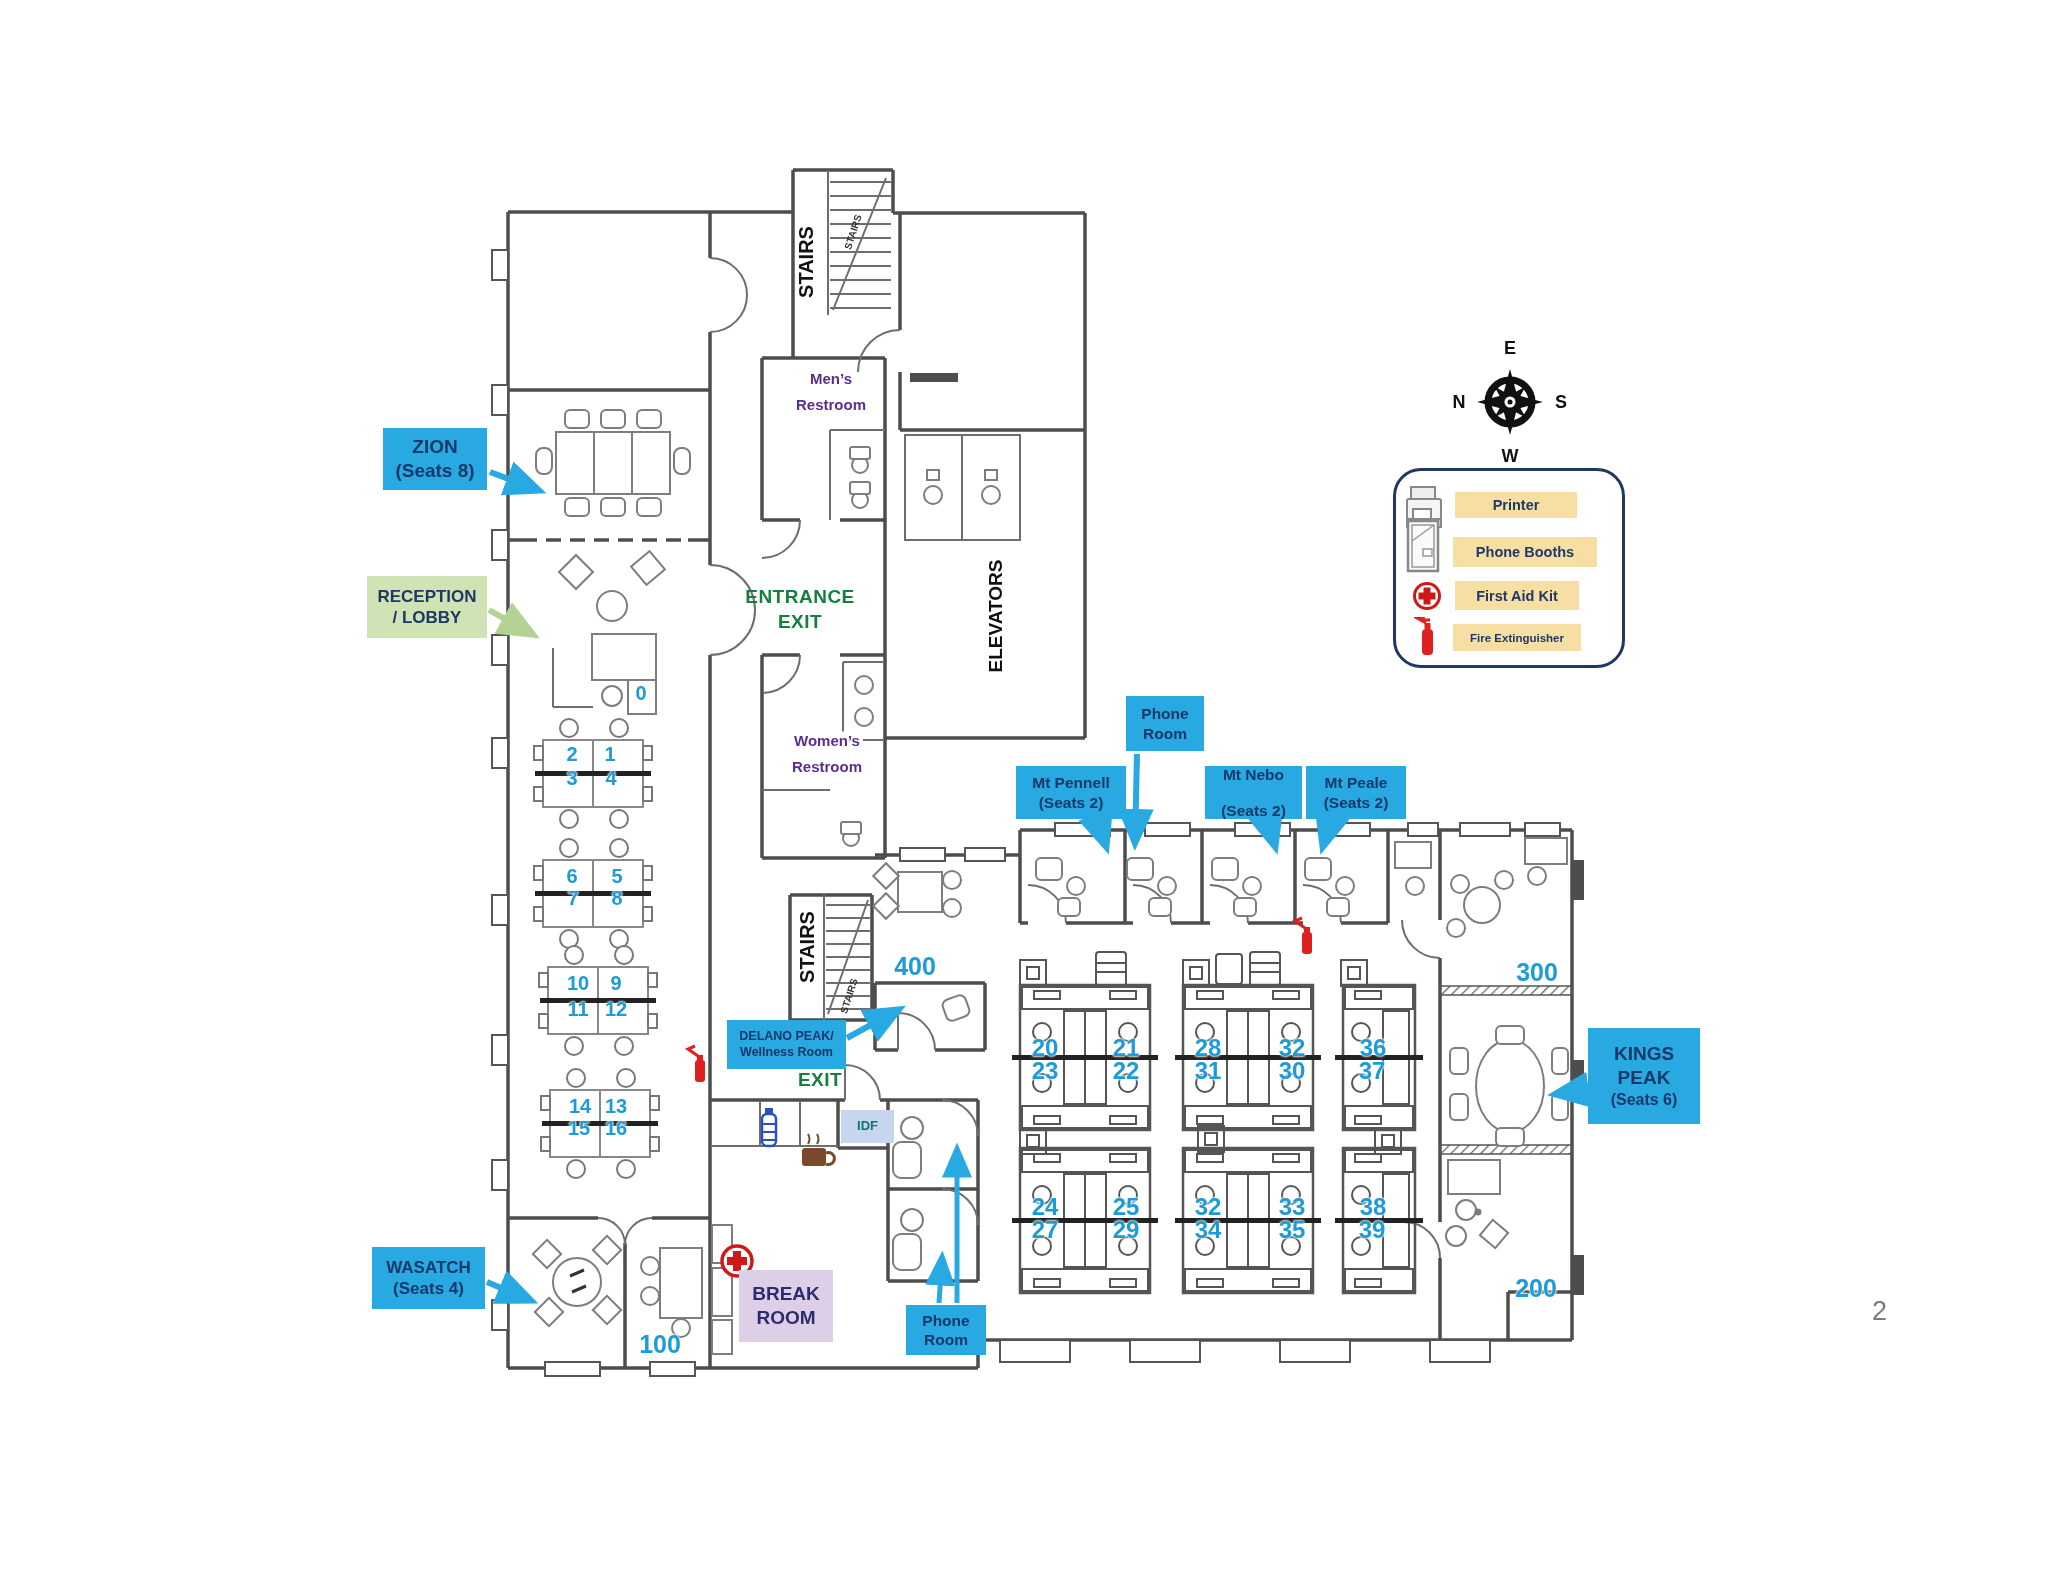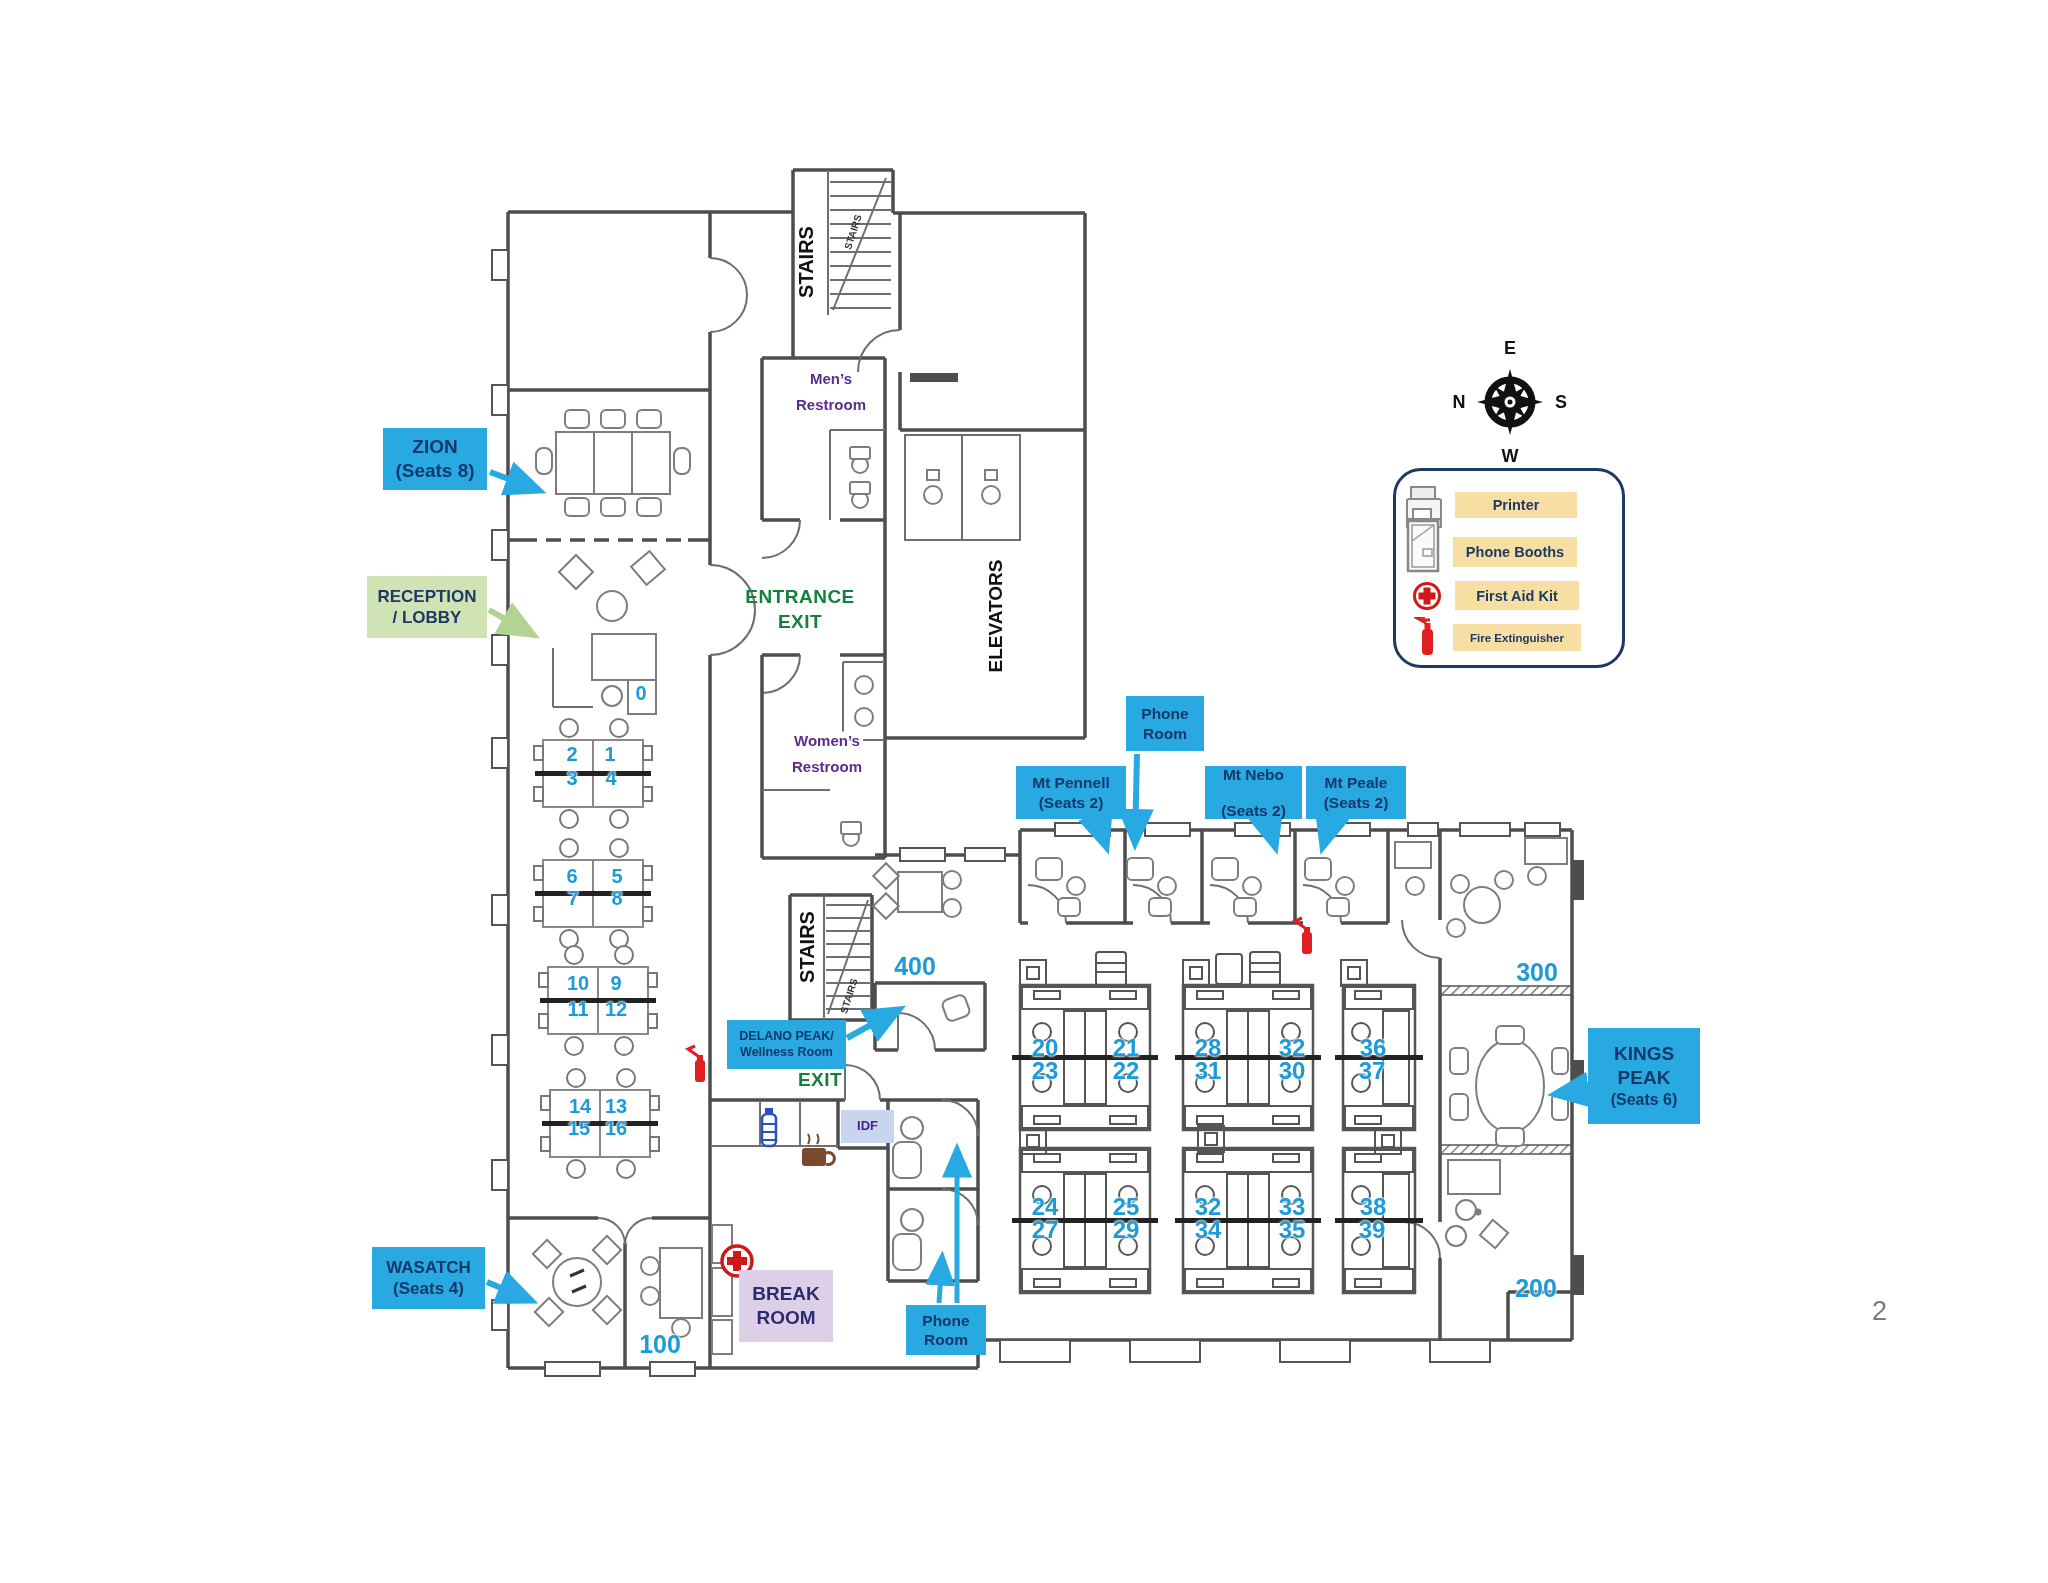--- a/index.html
+++ b/index.html
@@ -9,21 +9,21 @@
   .layer{position:absolute;left:0;top:0;width:100%;height:100%;pointer-events:none;}
   .num{position:absolute;transform:translate(-50%,-50%);color:#1d9bd9;font-weight:700;
        text-shadow:0 0 2px #fff,0 0 2px #fff,0 0 3px #fff;white-space:nowrap;}
   .num-sm{font-size:20px;}
   .num-lg{font-size:24px;}
   .num-zone{font-size:25px;}
   .plan-label{position:absolute;background:#29a9e1;color:#15386b;font-weight:700;display:flex;
       flex-direction:column;justify-content:center;align-items:center;text-align:center;line-height:1.25;}
   .label-green{background:#cfe3b4;color:#1f3864;}
   .label-lavender{background:#decfe9;color:#2b2b6d;}
-  .label-idf{background:#c7d5ee;color:#4c1d95;}
+  .label-idf{background:#c7d5ee;color:#0f766e;}
   .red-text{position:absolute;color:#15803d;font-weight:700;font-size:19px;text-align:center;
       letter-spacing:.5px;white-space:nowrap;transform:translate(-50%,-50%);}
   .purple-text{position:absolute;color:#5b2d8e;font-weight:700;font-size:15px;line-height:1.7;
       text-align:center;transform:translate(-50%,-50%);white-space:nowrap;}
   .purple-text span{background:#fff;padding:0 3px;}
   .vlabel{position:absolute;color:#111;font-weight:700;white-space:nowrap;
       transform:translate(-50%,-50%) rotate(-90deg);}
   .vlabel-sm{position:absolute;color:#333;font-weight:700;font-size:10px;white-space:nowrap;
       transform:translate(-50%,-50%) rotate(-72deg);}
   .compass-letter{position:absolute;color:#111;font-weight:700;font-size:18px;
@@ -563,21 +563,21 @@
     <div class="legend-item-label" style="left:59px;top:21px;width:122px;height:26px;font-size:14.5px;">Printer</div>
 
     <div class="legend-icon" style="left:9px;top:48px;width:36px;height:56px;">
       <svg viewBox="0 0 36 56" width="36" height="56">
           <rect x="3" y="2" width="30" height="50" fill="#fafafa" stroke="#888" stroke-width="2.5"></rect>
           <rect x="7" y="6" width="22" height="42" fill="none" stroke="#999" stroke-width="1.5"></rect>
           <path d="M7,22 L29,6" stroke="#999" stroke-width="1.5" fill="none"></path>
           <rect x="18" y="30" width="9" height="7" fill="none" stroke="#999" stroke-width="1.5"></rect>
         </svg>
     </div>
-    <div class="legend-item-label" style="left:57px;top:66px;width:124px;height:30px;font-size:14.5px;">Phone Booths</div>
+    <div class="legend-item-label" style="left:57px;top:66px;width:144px;height:30px;font-size:14.5px;">Phone Booths</div>
 
     <div class="legend-icon" style="left:16px;top:110px;width:30px;height:30px;">
       <svg viewBox="0 0 30 30" width="30" height="30">
           <circle cx="15" cy="15" r="12.5" fill="#fff" stroke="#d01818" stroke-width="3"></circle>
           <rect x="11.5" y="6.5" width="7" height="17" fill="#d01818"></rect>
           <rect x="6.5" y="11.5" width="17" height="7" fill="#d01818"></rect>
         </svg>
     </div>
     <div class="legend-item-label" style="left:59px;top:110px;width:124px;height:29px;font-size:14.5px;">First Aid Kit</div>
 

